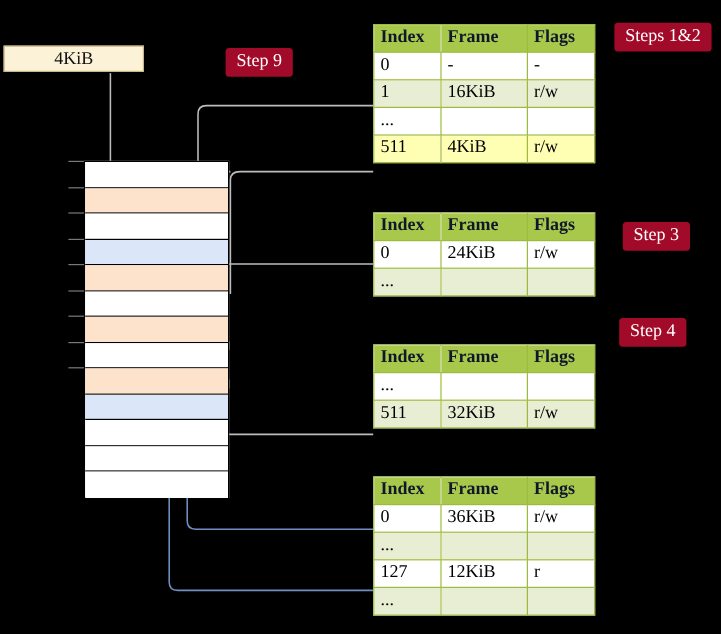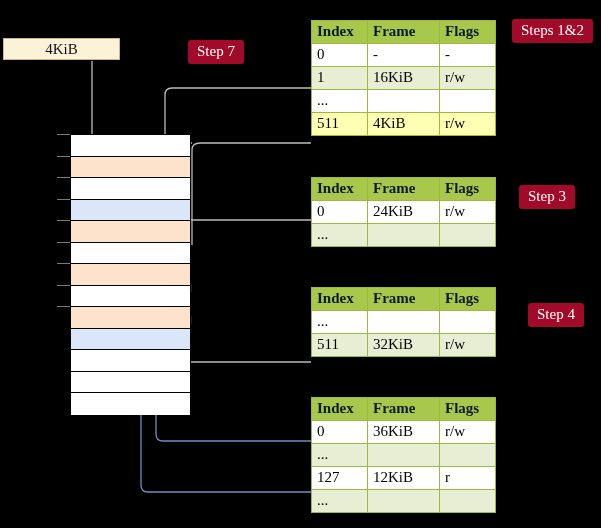--- a/index.html
+++ b/index.html
@@ -155,24 +155,24 @@
 
     <path d="M311,441 L163,441 Q156,441 156,434 L156,327" stroke="#6f8fc0" stroke-width="1.3" fill="none" marker-end="url(#blue-arrow)"></path>
 
     <path d="M311,492 L148,492 Q141,492 141,485 L141,213" stroke="#6f8fc0" stroke-width="1.3" fill="none" marker-end="url(#blue-arrow)"></path>
   </svg>
 
   <div id="phys-box">
     <span>4KiB</span>
   </div>
 
-  <div class="badge" style="left:188px; top:40px;">Step 7</div>
+  <div class="badge" style="left:188px; top:40px;">Step 9</div>
   <div class="badge" style="left:512px; top:19px;">Steps 1&amp;2</div>
   <div class="badge" style="left:519px; top:158px;margin-top:27px;">Step 3</div>
-  <div class="badge" style="left:528px; top:265px;margin-top:38px;">Step 4</div>
+  <div class="badge" style="left:516px; top:265px;">Step 4</div>
 
   <div id="mem-grid">
       <div class="mem-row white"></div>
       <div class="mem-row orange"></div>
       <div class="mem-row white"></div>
       <div class="mem-row blue"></div>
       <div class="mem-row orange"></div>
       <div class="mem-row white"></div>
       <div class="mem-row orange"></div>
       <div class="mem-row white"></div>

